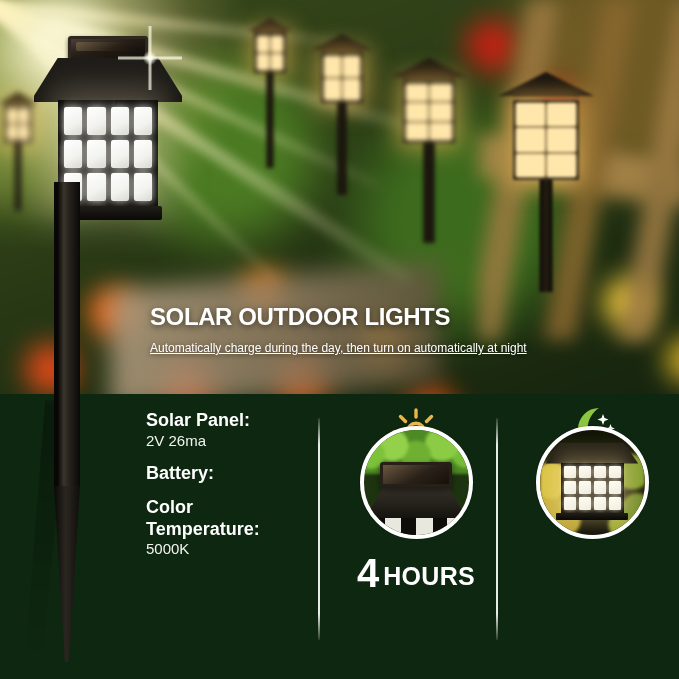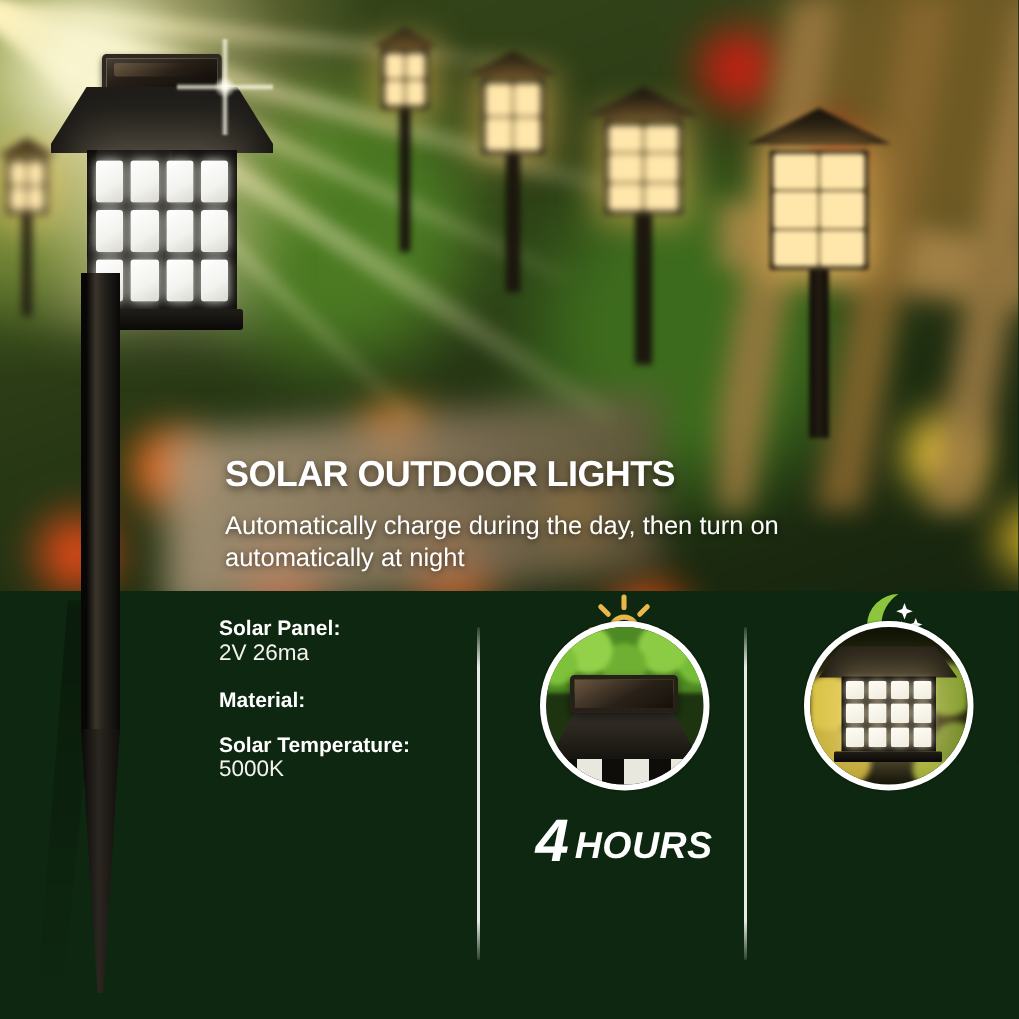--- a/index.html
+++ b/index.html
@@ -155,40 +155,41 @@
            background:#0e2710; }
 
   
   .headline {
     position:absolute; left:150px; top:303px; z-index:8;
     font-size:24px; font-weight:800; color:#fff; letter-spacing:-.4px;
     white-space:nowrap; text-shadow:0 2px 6px rgba(0,0,0,.55);
   }
   .subline {
     position:absolute; left:150px; top:341px; z-index:8; width:390px;
-    font-size:17px; font-weight:400; color:#fff; line-height:1.22;
+    font-size:12px; font-weight:400; color:#fff; line-height:1.22;
     text-shadow:0 1px 5px rgba(0,0,0,.6);
+    text-decoration:underline;
   }
 
   
   .specs { position:absolute; left:146px; top:410px; width:160px; z-index:9; }
   .spec { margin-bottom:13px; }
-  .spec-label { font-size:14px; font-weight:700; color:#fff; line-height:1.2; }
+  .spec-label { font-size:18px; font-weight:700; color:#fff; line-height:1.2; }
   .spec-value { font-size:15px; font-weight:400; color:#f2f3ef; line-height:1.2; }
 
   .divider {
     position:absolute; width:2px; top:418px; height:222px; z-index:9;
     background:linear-gradient(180deg,rgba(255,255,255,.12),#e9ece6 12%,#e9ece6 88%,rgba(255,255,255,.12));
     border-radius:1px;
   }
   .divider.d1 { left:318px; }
   .divider.d2 { left:496px; }
 
   
-  .feature { position:absolute; top:388px; width:168px; z-index:9; text-align:center;font-style:italic; }
+  .feature { position:absolute; top:400px; width:168px; z-index:9; text-align:center; }
   .feature.f1 { left:332px; }
   .feature.f2 { left:508px; }
 
   .badge-wrap { position:relative; width:113px; height:113px; margin:26px auto 0; }
   .badge {
     position:absolute; inset:0; border-radius:50%; overflow:hidden;
     border:4px solid #fff; box-shadow:0 0 0 1px rgba(0,0,0,.15);
   }
   
   .badge-solar { background:linear-gradient(180deg,#2c4a15 0 34%,#1e3410 34% 100%); }
@@ -386,24 +387,24 @@
 
   <div class="headline">SOLAR OUTDOOR LIGHTS</div>
   <div class="subline">Automatically charge during the day, then turn on automatically at night</div>
 
   <div class="specs">
     <div class="spec">
       <div class="spec-label">Solar Panel:</div>
       <div class="spec-value">2V 26ma</div>
     </div>
     <div class="spec">
-      <div class="spec-label">Material:</div>
+      <div class="spec-label">Battery:</div>
     </div>
     <div class="spec">
-      <div class="spec-label">Solar Temperature:</div>
+      <div class="spec-label">Color Temperature:</div>
       <div class="spec-value">5000K</div>
     </div>
   </div>
 
   <div class="divider d1"></div>
   <div class="divider d2"></div>
 
   <div class="feature f1">
     <div class="badge-wrap">
       <svg class="topicon" width="52" height="52" viewBox="0 0 52 52" style="top:-20px;">

